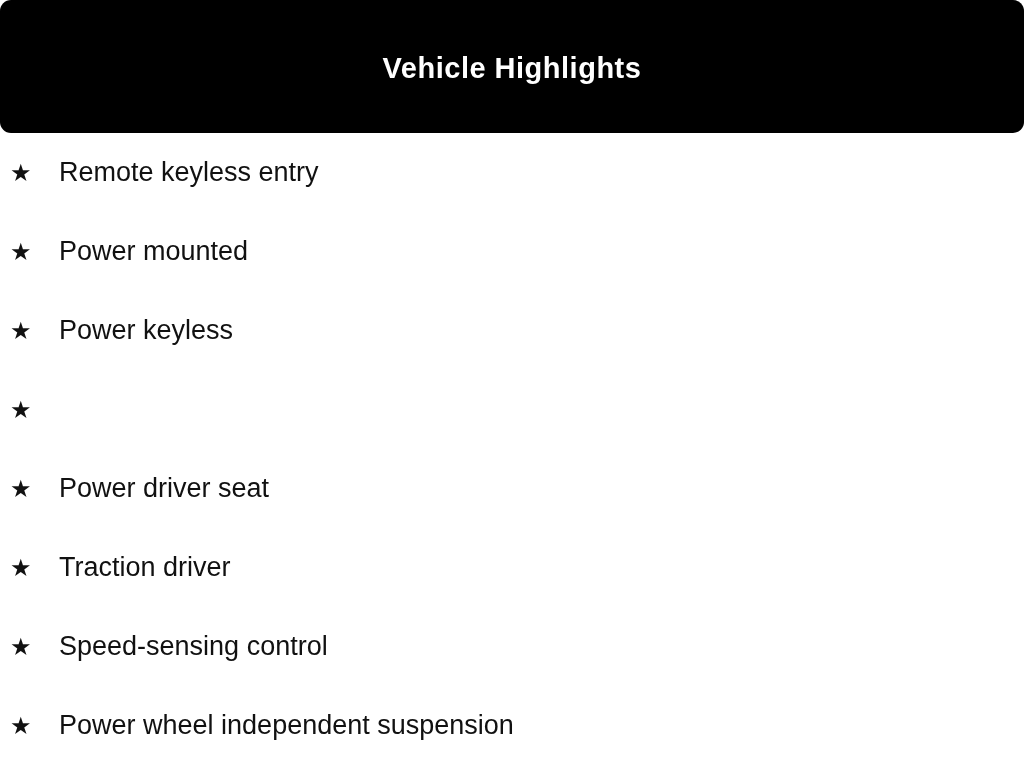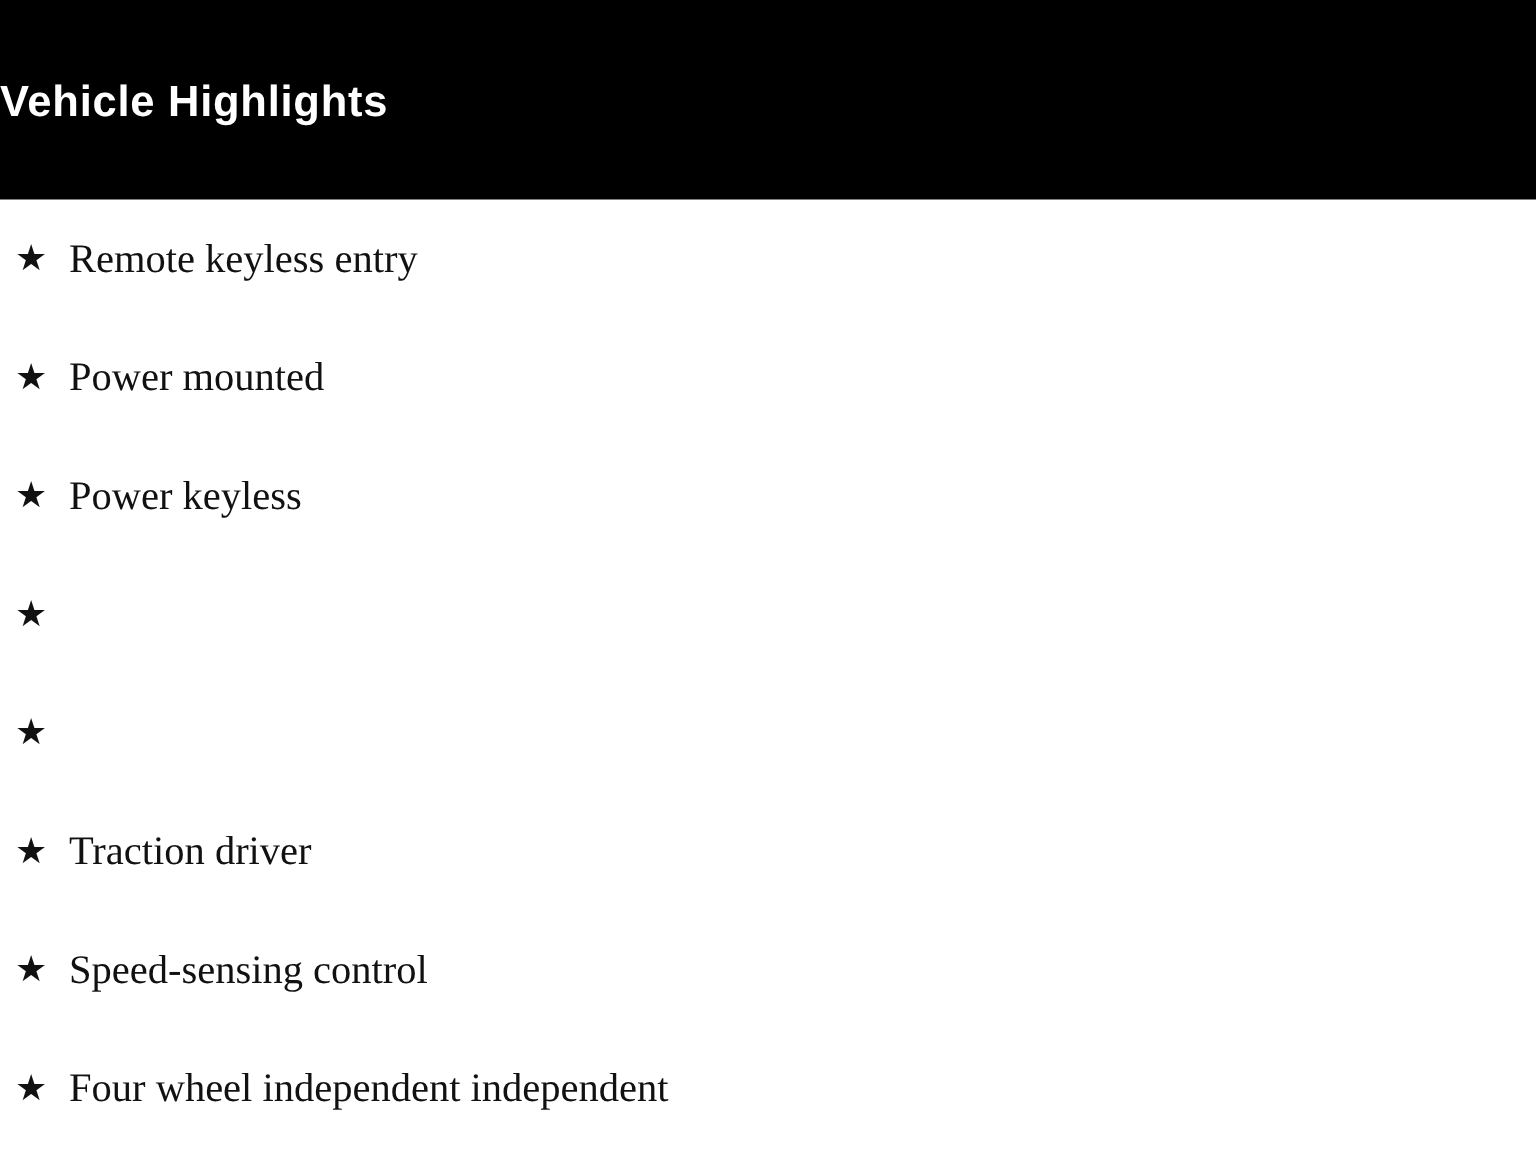--- a/index.html
+++ b/index.html
@@ -9,20 +9,22 @@
     background: #ffffff;
     font-family: "Liberation Sans", sans-serif;
     overflow: hidden;
   }
   .header {
     width: 1024px;
     height: 133px;
     background: #000000;
     display: flex;
     align-items: center;
+    justify-content: center;
+    border-radius: 11px;
   }
   .header-title {
     color: #ffffff;
     font-size: 29px;
     font-weight: 700;
     letter-spacing: 0.5px;
     
     position: relative;
     top: 2px;
   }
@@ -40,23 +42,22 @@
     font-size: 24px;
     color: #111111;
     line-height: 1;
     width: 26px;
     flex: 0 0 26px;
     text-align: left;
   }
   .item-label {
     font-size: 27px;
     color: #111111;
-    margin-left: 10px;
+    margin-left: 23px;
     line-height: 1;
-    font-family: Liberation Serif, serif;
   }
 </style>
 </head>
 <body>
 
 <div class="header">
   <div class="header-title">Vehicle Highlights</div>
 </div>
 
 <ul class="highlights-list">
@@ -70,26 +71,27 @@
   </li>
   <li class="highlight-item">
     <span class="star">★</span>
     <span class="item-label">Power keyless</span>
   </li>
   <li class="highlight-item">
     <span class="star">★</span>
   </li>
   <li class="highlight-item">
     <span class="star">★</span>
+    <span class="item-label">Power driver seat</span>
   </li>
   <li class="highlight-item">
     <span class="star">★</span>
     <span class="item-label">Traction driver</span>
   </li>
   <li class="highlight-item">
     <span class="star">★</span>
     <span class="item-label">Speed-sensing control</span>
   </li>
   <li class="highlight-item">
     <span class="star">★</span>
-    <span class="item-label">Four wheel independent independent</span>
+    <span class="item-label">Power wheel independent suspension</span>
   </li>
 </ul>
 
 </body></html>

